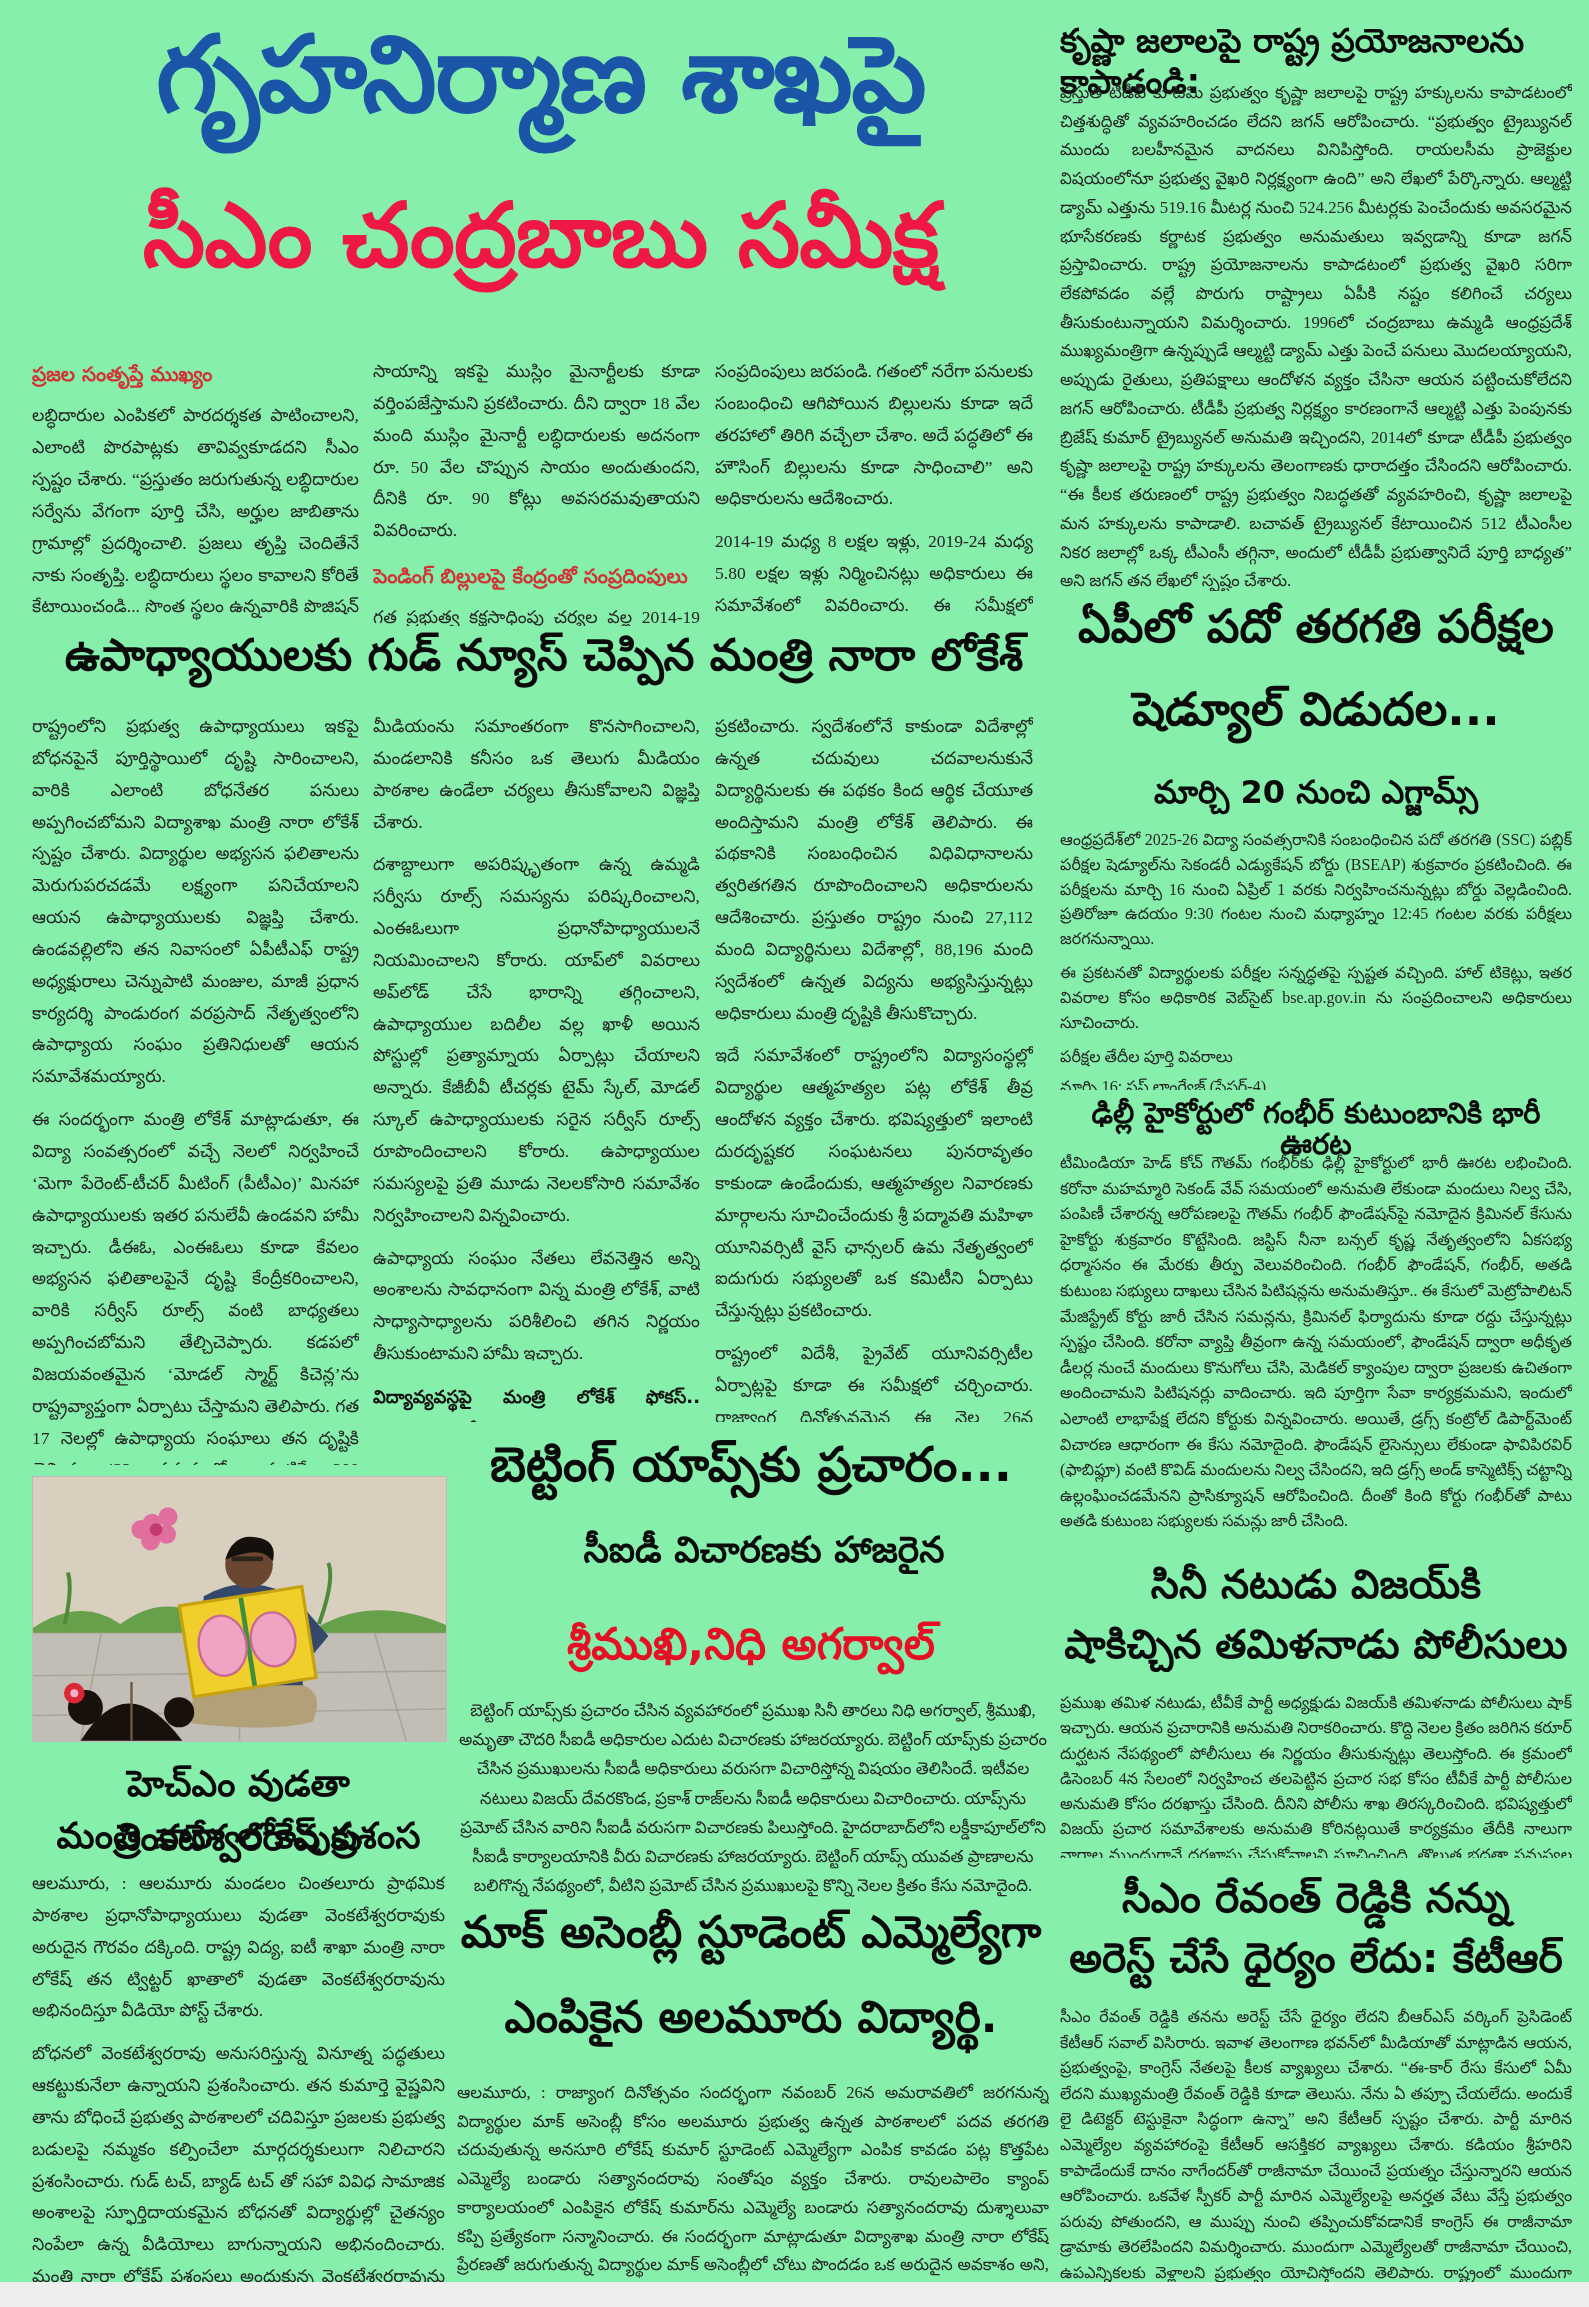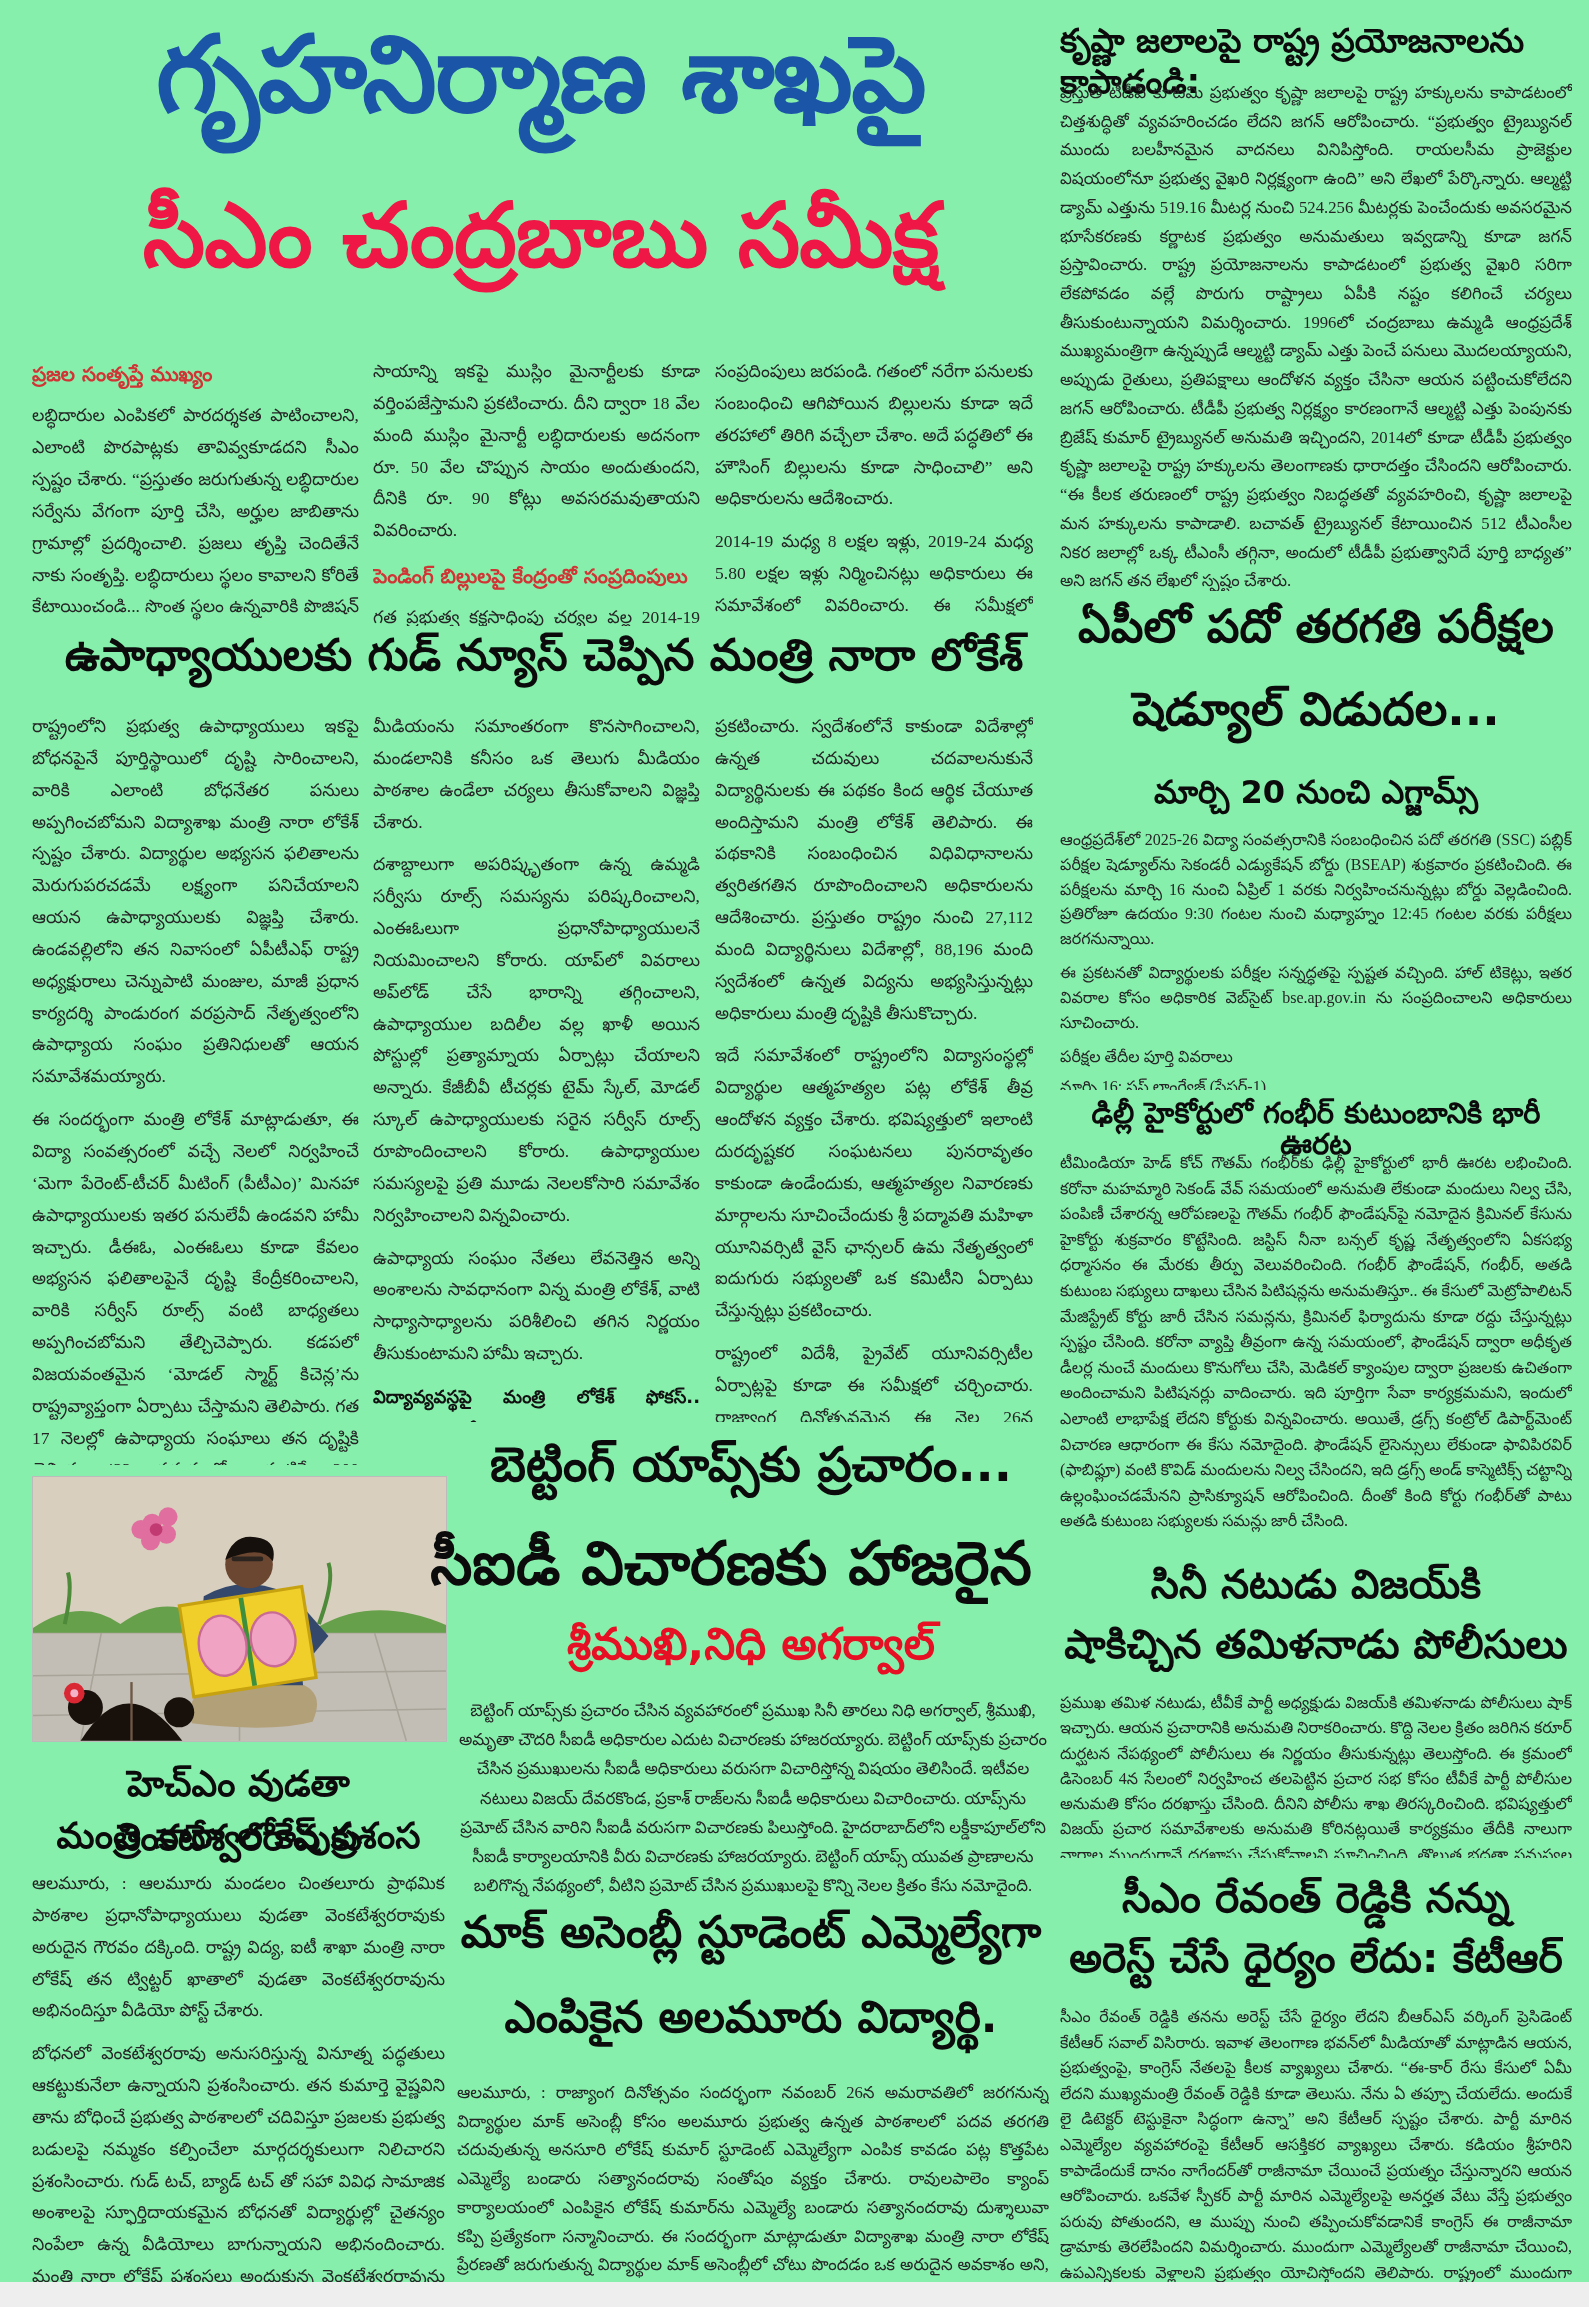--- a/index.html
+++ b/index.html
@@ -114,40 +114,40 @@
     </svg>
   </div>
   <div class="abs caption center" style="left:24px;top:1757px;width:429px;">హెచ్ఎం వుడతా వెంకటేశ్వరరావుకు</div>
   <div class="abs caption center" style="left:24px;top:1809px;width:429px;">మంత్రి నారా లోకేష్ ప్రశంస</div>
   <div class="abs body-col" style="left:32px;top:1868px;width:413px;height:433px;">
     <p>ఆలమూరు, : ఆలమూరు మండలం చింతలూరు ప్రాథమిక పాఠశాల ప్రధానోపాధ్యాయులు వుడతా వెంకటేశ్వరరావుకు అరుదైన గౌరవం దక్కింది. రాష్ట్ర విద్య, ఐటీ శాఖా మంత్రి నారా లోకేష్ తన ట్విట్టర్ ఖాతాలో వుడతా వెంకటేశ్వరరావును అభినందిస్తూ వీడియో పోస్ట్ చేశారు.</p>
     <p>బోధనలో వెంకటేశ్వరరావు అనుసరిస్తున్న వినూత్న పద్ధతులు ఆకట్టుకునేలా ఉన్నాయని ప్రశంసించారు. తన కుమార్తె వైష్ణవిని తాను బోధించే ప్రభుత్వ పాఠశాలలో చదివిస్తూ ప్రజలకు ప్రభుత్వ బడులపై నమ్మకం కల్పించేలా మార్గదర్శకులుగా నిలిచారని ప్రశంసించారు. గుడ్ టచ్, బ్యాడ్ టచ్ తో సహా వివిధ సామాజిక అంశాలపై స్ఫూర్తిదాయకమైన బోధనతో విద్యార్థుల్లో చైతన్యం నింపేలా ఉన్న వీడియోలు బాగున్నాయని అభినందించారు. మంత్రి నారా లోకేష్ ప్రశంసలు అందుకున్న వెంకటేశ్వరరావును పలువురు అభినందించారు.</p>
   </div>
 
   <div class="abs headline bet-h center" style="left:445px;top:1439px;width:612px;">బెట్టింగ్ యాప్స్‌కు ప్రచారం...</div>
-  <div class="abs headline bet-h center" style="left:425px;top:1531px;width:612px;font-size:60px;">సీఐడీ విచారణకు హాజరైన</div>
+  <div class="abs headline bet-h center" style="left:458px;top:1531px;width:612px;font-size:36px;">సీఐడీ విచారణకు హాజరైన</div>
   <div class="abs headline bet-h3 center" style="left:445px;top:1620px;width:612px;">శ్రీముఖి,నిధి అగర్వాల్</div>
   <div class="abs body-col" style="left:457px;top:1696px;width:592px;height:205px;text-align:center;font-size:16.7px;line-height:1.75;">బెట్టింగ్ యాప్స్‌కు ప్రచారం చేసిన వ్యవహారంలో ప్రముఖ సినీ తారలు నిధి అగర్వాల్, శ్రీముఖి, అమృతా చౌదరి సీఐడీ అధికారుల ఎదుట విచారణకు హాజరయ్యారు. బెట్టింగ్ యాప్స్‌కు ప్రచారం చేసిన ప్రముఖులను సీఐడీ అధికారులు వరుసగా విచారిస్తోన్న విషయం తెలిసిందే. ఇటీవల నటులు విజయ్ దేవరకొండ, ప్రకాశ్ రాజ్‌లను సీఐడీ అధికారులు విచారించారు. యాప్స్‌ను ప్రమోట్ చేసిన వారిని సీఐడీ వరుసగా విచారణకు పిలుస్తోంది. హైదరాబాద్‌లోని లక్డీకాపూల్‌లోని సీఐడీ కార్యాలయానికి వీరు విచారణకు హాజరయ్యారు. బెట్టింగ్ యాప్స్ యువత ప్రాణాలను బలిగొన్న నేపథ్యంలో, వీటిని ప్రమోట్ చేసిన ప్రముఖులపై కొన్ని నెలల క్రితం కేసు నమోదైంది. రాష్ట్రంలో బెట్టింగ్ యాప్స్ అంశంపై దర్యాప్తు జరిపేందుకు ప్రభుత్వం సీఐడీ ఆధ్వర్యంలో ప్రత్యేక దర్యాప్తు బృందాన్ని ఏర్పాటు చేసింది. శ్రీముఖి జంగిల్ రమ్మి యాప్‌ను ప్రమోట్ చేయగా, అమృతా చౌదరి పలు బెట్టింగ్ యాప్స్‌కు ప్రచారం చేశారు.</div>
 
   <div class="abs headline mock-h center" style="left:445px;top:1908px;width:612px;">మాక్ అసెంబ్లీ స్టూడెంట్ ఎమ్మెల్యేగా</div>
   <div class="abs headline mock-h center" style="left:445px;top:1993px;width:612px;">ఎంపికైన అలమూరు విద్యార్థి.</div>
   <div class="abs body-col" style="left:457px;top:2079px;width:592px;height:222px;font-size:16.7px;line-height:1.72;">ఆలమూరు, : రాజ్యాంగ దినోత్సవం సందర్భంగా నవంబర్ 26న అమరావతిలో జరగనున్న విద్యార్థుల మాక్ అసెంబ్లీ కోసం అలమూరు ప్రభుత్వ ఉన్నత పాఠశాలలో పదవ తరగతి చదువుతున్న అనసూరి లోకేష్ కుమార్ స్టూడెంట్ ఎమ్మెల్యేగా ఎంపిక కావడం పట్ల కొత్తపేట ఎమ్మెల్యే బండారు సత్యానందరావు సంతోషం వ్యక్తం చేశారు. రావులపాలెం క్యాంప్ కార్యాలయంలో ఎంపికైన లోకేష్ కుమార్‌ను ఎమ్మెల్యే బండారు సత్యానందరావు దుశ్శాలువా కప్పి ప్రత్యేకంగా సన్మానించారు. ఈ సందర్భంగా మాట్లాడుతూ విద్యాశాఖ మంత్రి నారా లోకేష్ ప్రేరణతో జరుగుతున్న విద్యార్థుల మాక్ అసెంబ్లీలో చోటు పొందడం ఒక అరుదైన అవకాశం అని, ఇది ప్రతీ ఒక్కరికీ దక్కేది కాదని పేర్కొన్నారు. ఇలాంటి అవకాశాన్ని అదృష్టంగా భావించి మరింత కృషితో ముందుకు సాగాలని లోకేష్‌కు సూచించారు. కొత్తపేట నియోజకవర్గానికి స్టూడెంట్ ఎమ్మెల్యేగా ప్రాతినిధ్యం వహించనున్న లోకేష్‌కు ఎమ్మెల్యే సత్యానందరావు హృదయపూర్వక అభినందనలు తెలిపారు.</div>
 
   <div class="abs headline krishna-h" style="left:1060px;top:20px;width:512px;">కృష్ణా జలాలపై రాష్ట్ర ప్రయోజనాలను కాపాడండి:</div>
   <div class="abs rail-body" style="left:1060px;top:79px;width:512px;height:512px;">ప్రస్తుత టీడీపీ కూటమి ప్రభుత్వం కృష్ణా జలాలపై రాష్ట్ర హక్కులను కాపాడటంలో చిత్తశుద్ధితో వ్యవహరించడం లేదని జగన్ ఆరోపించారు. “ప్రభుత్వం ట్రైబ్యునల్ ముందు బలహీనమైన వాదనలు వినిపిస్తోంది. రాయలసీమ ప్రాజెక్టుల విషయంలోనూ ప్రభుత్వ వైఖరి నిర్లక్ష్యంగా ఉంది” అని లేఖలో పేర్కొన్నారు. ఆల్మట్టి డ్యామ్ ఎత్తును 519.16 మీటర్ల నుంచి 524.256 మీటర్లకు పెంచేందుకు అవసరమైన భూసేకరణకు కర్ణాటక ప్రభుత్వం అనుమతులు ఇవ్వడాన్ని కూడా జగన్ ప్రస్తావించారు. రాష్ట్ర ప్రయోజనాలను కాపాడటంలో ప్రభుత్వ వైఖరి సరిగా లేకపోవడం వల్లే పొరుగు రాష్ట్రాలు ఏపీకి నష్టం కలిగించే చర్యలు తీసుకుంటున్నాయని విమర్శించారు. 1996లో చంద్రబాబు ఉమ్మడి ఆంధ్రప్రదేశ్ ముఖ్యమంత్రిగా ఉన్నప్పుడే ఆల్మట్టి డ్యామ్ ఎత్తు పెంచే పనులు మొదలయ్యాయని, అప్పుడు రైతులు, ప్రతిపక్షాలు ఆందోళన వ్యక్తం చేసినా ఆయన పట్టించుకోలేదని జగన్ ఆరోపించారు. టీడీపీ ప్రభుత్వ నిర్లక్ష్యం కారణంగానే ఆల్మట్టి ఎత్తు పెంపునకు బ్రిజేష్ కుమార్ ట్రైబ్యునల్ అనుమతి ఇచ్చిందని, 2014లో కూడా టీడీపీ ప్రభుత్వం కృష్ణా జలాలపై రాష్ట్ర హక్కులను తెలంగాణకు ధారాదత్తం చేసిందని ఆరోపించారు. “ఈ కీలక తరుణంలో రాష్ట్ర ప్రభుత్వం నిబద్ధతతో వ్యవహరించి, కృష్ణా జలాలపై మన హక్కులను కాపాడాలి. బచావత్ ట్రైబ్యునల్ కేటాయించిన 512 టీఎంసీల నికర జలాల్లో ఒక్క టీఎంసీ తగ్గినా, అందులో టీడీపీ ప్రభుత్వానిదే పూర్తి బాధ్యత” అని జగన్ తన లేఖలో స్పష్టం చేశారు.</div>
 
   <div class="abs headline ssc-h center" style="left:1060px;top:602px;width:512px;">ఏపీలో పదో తరగతి పరీక్షల</div>
   <div class="abs headline ssc-h center" style="left:1060px;top:685px;width:512px;">షెడ్యూల్ విడుదల...</div>
   <div class="abs headline ssc-sub center" style="left:1060px;top:775px;width:512px;">మార్చి 20 నుంచి ఎగ్జామ్స్</div>
   <div class="abs rail-body" style="left:1060px;top:828px;width:512px;height:262px;font-size:16px;line-height:1.55;">
     <p>ఆంధ్రప్రదేశ్‌లో 2025-26 విద్యా సంవత్సరానికి సంబంధించిన పదో తరగతి (SSC) పబ్లిక్ పరీక్షల షెడ్యూల్‌ను సెకండరీ ఎడ్యుకేషన్ బోర్డు (BSEAP) శుక్రవారం ప్రకటించింది. ఈ పరీక్షలను మార్చి 16 నుంచి ఏప్రిల్ 1 వరకు నిర్వహించనున్నట్లు బోర్డు వెల్లడించింది. ప్రతిరోజూ ఉదయం 9:30 గంటల నుంచి మధ్యాహ్నం 12:45 గంటల వరకు పరీక్షలు జరగనున్నాయి.</p>
     <p>ఈ ప్రకటనతో విద్యార్థులకు పరీక్షల సన్నద్ధతపై స్పష్టత వచ్చింది. హాల్ టికెట్లు, ఇతర వివరాల కోసం అధికారిక వెబ్‌సైట్ bse.ap.gov.in ను సంప్రదించాలని అధికారులు సూచించారు.</p>
     <div style="margin-bottom:4.8px;">పరీక్షల తేదీల పూర్తి వివరాలు</div>
     <div class="sched">
-      <div>మార్చి 16: ఫస్ట్ లాంగ్వేజ్ (పేపర్-1)</div>
+      <div>మార్చి 16: ఫస్ట్ లాంగ్వేజ్ (పేపర్-4)</div>
 
     </div>
   </div>
 
   <div class="abs headline gambhir-h center" style="left:1060px;top:1098px;width:512px;">ఢిల్లీ హైకోర్టులో గంభీర్ కుటుంబానికి భారీ ఊరట</div>
   <div class="abs rail-body" style="left:1060px;top:1150px;width:512px;height:397px;font-size:16px;line-height:1.6;">
     <p>టీమిండియా హెడ్ కోచ్ గౌతమ్ గంభీర్‌కు ఢిల్లీ హైకోర్టులో భారీ ఊరట లభించింది. కరోనా మహమ్మారి సెకండ్ వేవ్ సమయంలో అనుమతి లేకుండా మందులు నిల్వ చేసి, పంపిణీ చేశారన్న ఆరోపణలపై గౌతమ్ గంభీర్ ఫౌండేషన్‌పై నమోదైన క్రిమినల్ కేసును హైకోర్టు శుక్రవారం కొట్టేసింది. జస్టిస్ నీనా బన్సల్ కృష్ణ నేతృత్వంలోని ఏకసభ్య ధర్మాసనం ఈ మేరకు తీర్పు వెలువరించింది. గంభీర్ ఫౌండేషన్, గంభీర్, అతడి కుటుంబ సభ్యులు దాఖలు చేసిన పిటిషన్లను అనుమతిస్తూ.. ఈ కేసులో మెట్రోపాలిటన్ మేజిస్ట్రేట్ కోర్టు జారీ చేసిన సమన్లను, క్రిమినల్ ఫిర్యాదును కూడా రద్దు చేస్తున్నట్లు స్పష్టం చేసింది. కరోనా వ్యాప్తి తీవ్రంగా ఉన్న సమయంలో, ఫౌండేషన్ ద్వారా అధీకృత డీలర్ల నుంచే మందులు కొనుగోలు చేసి, మెడికల్ క్యాంపుల ద్వారా ప్రజలకు ఉచితంగా అందించామని పిటిషనర్లు వాదించారు. ఇది పూర్తిగా సేవా కార్యక్రమమని, ఇందులో ఎలాంటి లాభాపేక్ష లేదని కోర్టుకు విన్నవించారు. అయితే, డ్రగ్స్ కంట్రోల్ డిపార్ట్‌మెంట్ విచారణ ఆధారంగా ఈ కేసు నమోదైంది. ఫౌండేషన్ లైసెన్సులు లేకుండా ఫావిపిరవిర్ (ఫాబిఫ్లూ) వంటి కొవిడ్ మందులను నిల్వ చేసిందని, ఇది డ్రగ్స్ అండ్ కాస్మెటిక్స్ చట్టాన్ని ఉల్లంఘించడమేనని ప్రాసిక్యూషన్ ఆరోపించింది. దీంతో కింది కోర్టు గంభీర్‌తో పాటు అతడి కుటుంబ సభ్యులకు సమన్లు జారీ చేసింది.</p>
     <p>తాజా తీర్పుతో, ఇదే తరహా ఆరోపణలు ఎదుర్కొంటున్న ఇద్దరు ఆమ్ ఆద్మీ పార్టీ ఎమ్మెల్యేలు ప్రవీణ్ కుమార్, ఇమ్రాన్ హుస్సేన్‌లకు కూడా ఊరట లభించే అవకాశం ఉందని న్యాయ నిపుణులు భావిస్తున్నారు.</p>
   </div>
 

